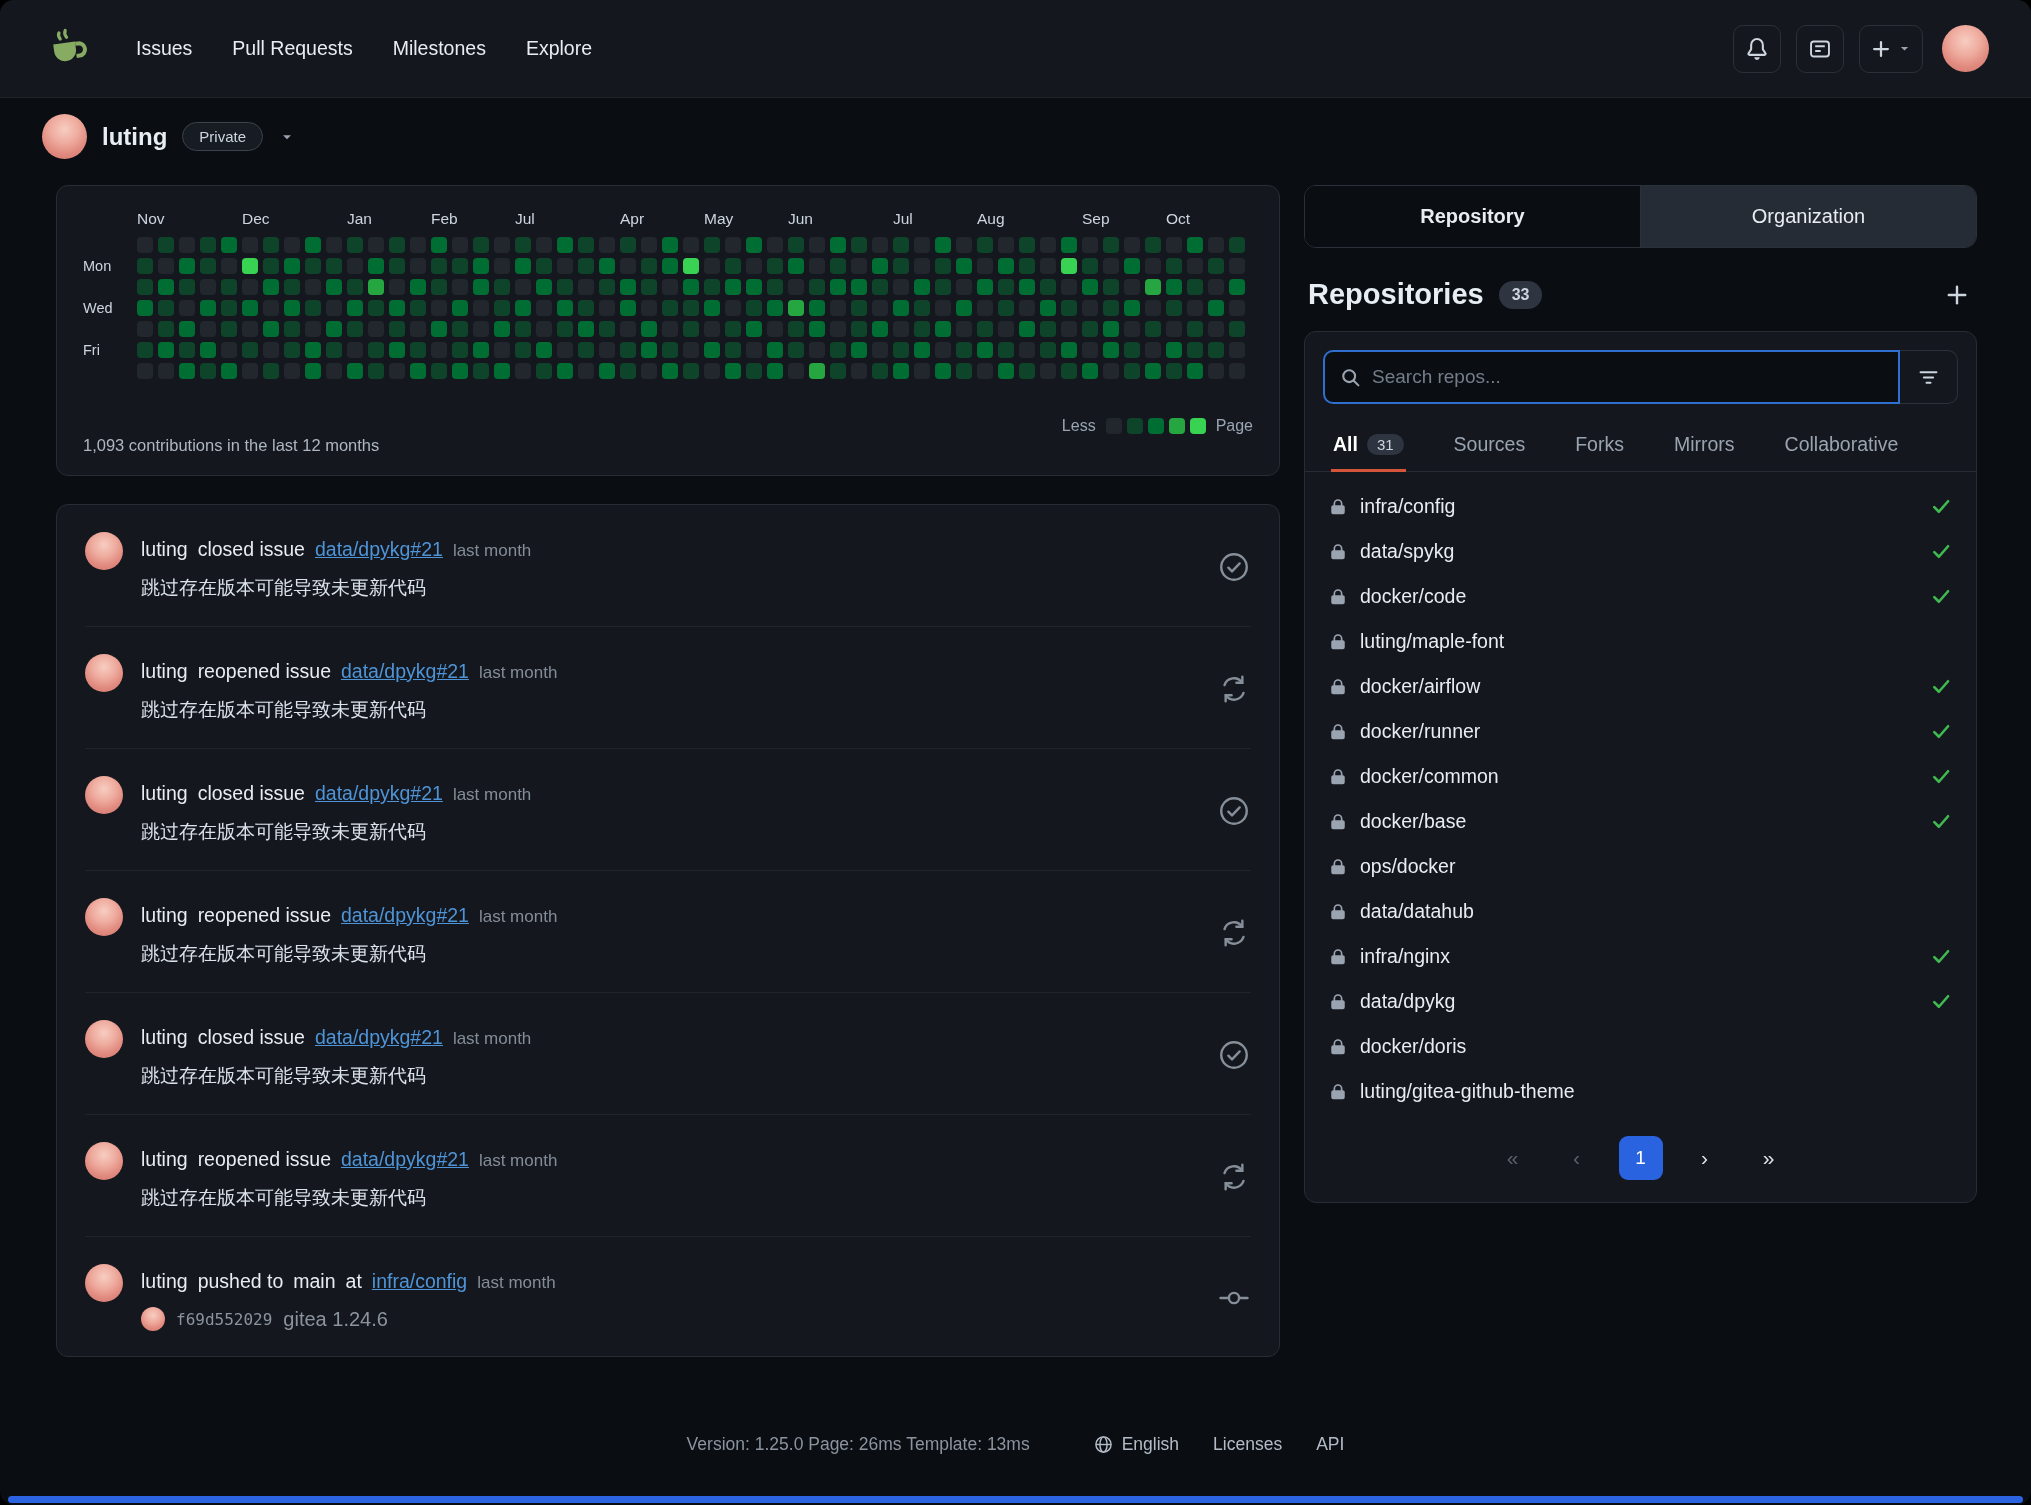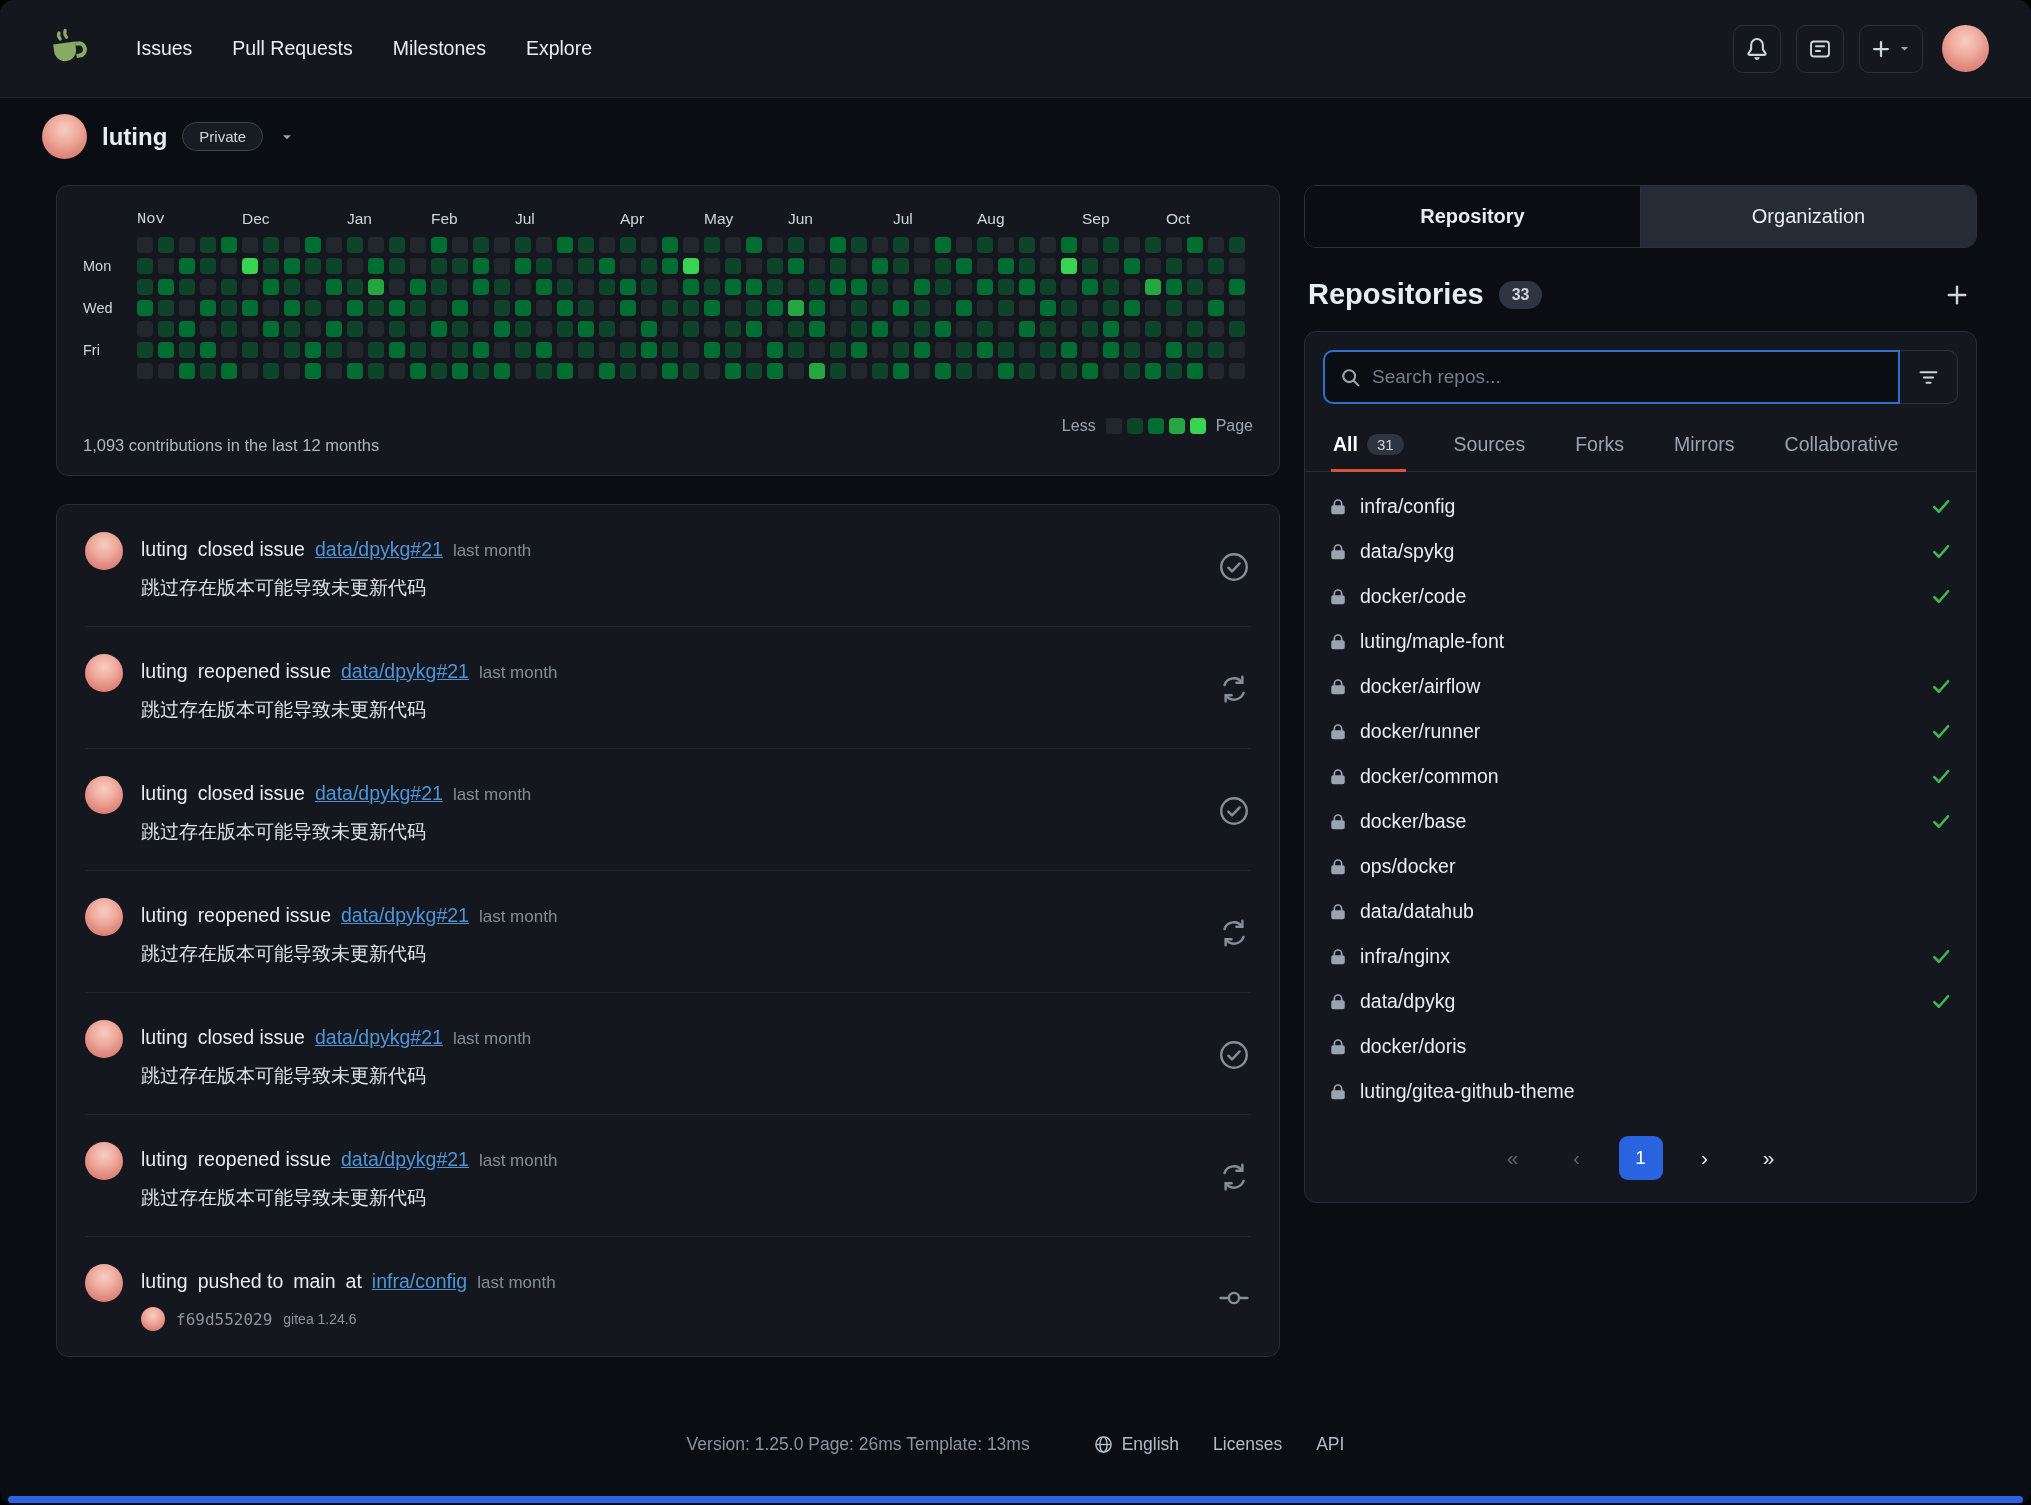--- a/index.html
+++ b/index.html
@@ -53,21 +53,21 @@
 .feed-item:last-child{border-bottom:0;}
 .feed-avatar{width:38px;height:38px;}
 .feed-main{flex:1;min-width:0;}
 .feed-title{font-size:19.5px;display:flex;gap:10px;align-items:baseline;flex-wrap:wrap;color:#e9edf2;padding-top:6px;}
 .feed-link{color:#4e94d6;text-decoration:underline;}
 .feed-time{color:#848d97;font-size:17px;}
 .feed-body{margin-top:14px;font-size:19px;color:#dbe2e9;}
 .feed-commit{margin-top:14px;display:flex;align-items:center;gap:11px;}
 .commit-avatar{width:24px;height:24px;}
 .commit-hash{font-family:"DejaVu Sans Mono",monospace;font-size:16px;color:#8b949e;}
-.commit-msg{font-size:14px;color:#8b949e;}
+.commit-msg{font-size:20px;color:#8b949e;}
 .feed-icon{align-self:center;margin-left:10px;display:flex;flex:0 0 auto;}
 
 
 .seg{display:flex;border:1px solid #2b313a;border-radius:12px;overflow:hidden;justify-content:space-between;}
 .seg-item{flex:1;padding:19px 0;font-size:20px;color:#e9edf2;background:#262c35;text-align:center;}
 .seg-item.active{background:#0a0d12;font-weight:700;}
 .seg-item + .seg-item{border-left:1px solid #2b313a;}
 .repos-head{display:flex;align-items:center;gap:15px;margin:30px 4px 20px;}
 .repos-title{font-size:29px;font-weight:700;}
 .count-badge{background:#2e3540;color:#cdd5df;border-radius:15px;padding:5px 13px;font-size:16px;font-weight:700;}
@@ -165,21 +165,21 @@
         </svg>
     </button>
   </div>
 
   <div class="main">
 
     <div class="left-col">
 
       <section class="card heatmap-card">
         <div class="hm-months" id="hm-months">
-            <span class="hm-month" style="width: 105px; font-family: Liberation Mono, monospace;">Nov</span>
+            <span class="hm-month" style="width: 105px;">Nov</span>
             <span class="hm-month" style="width: 105px;">Dec</span>
             <span class="hm-month" style="width: 84px;">Jan</span>
             <span class="hm-month" style="width: 84px;">Feb</span>
             <span class="hm-month" style="width: 105px;">Jul</span>
             <span class="hm-month" style="width: 84px;">Apr</span>
             <span class="hm-month" style="width: 84px;">May</span>
             <span class="hm-month" style="width: 105px;">Jun</span>
             <span class="hm-month" style="width: 84px;">Jul</span>
             <span class="hm-month" style="width: 105px;">Aug</span>
             <span class="hm-month" style="width: 84px;">Sep</span>

